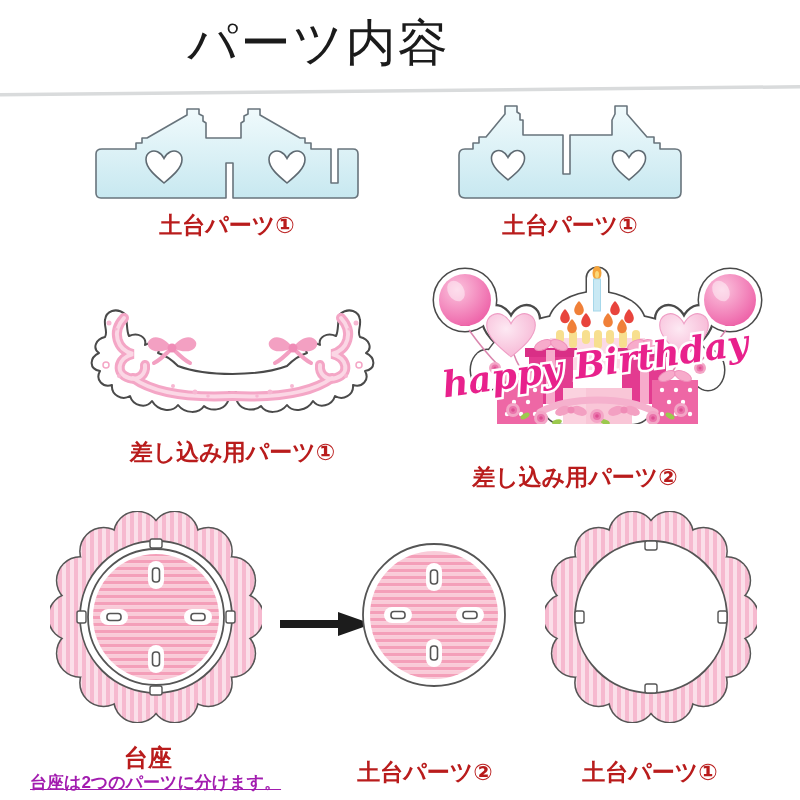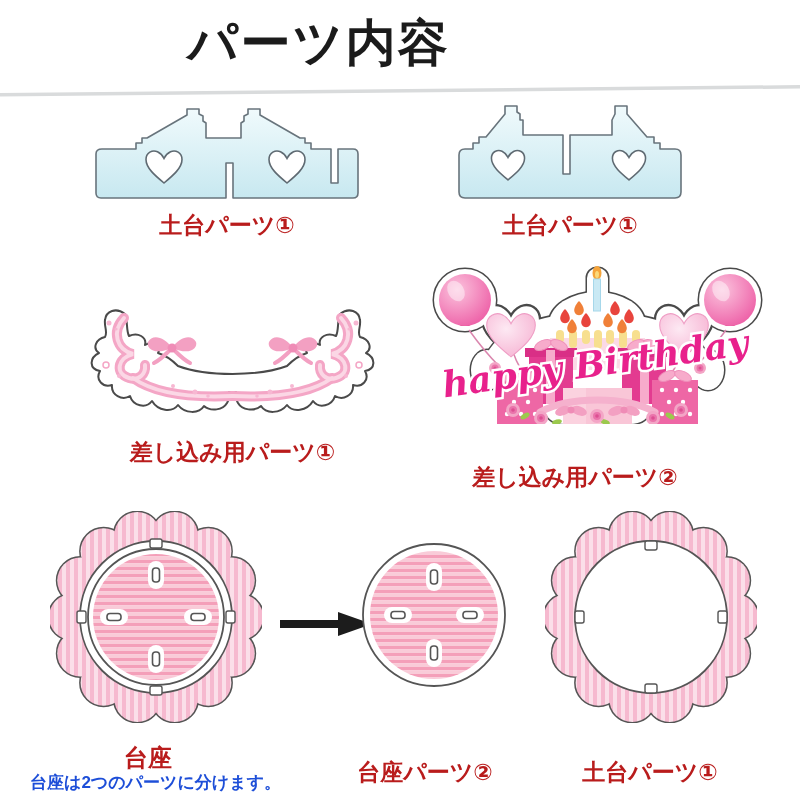--- a/index.html
+++ b/index.html
@@ -3,28 +3,28 @@
 <meta charset="utf-8">
 <style>
   html,body{margin:0;padding:0;}
   body{
     width:800px;height:800px;position:relative;background:#ffffff;
     font-family:"Liberation Sans","DejaVu Sans",sans-serif;overflow:hidden;
   }
   .abs{position:absolute;}
   .page-title{
     top:10px;left:0;width:637px;text-align:center;
-    font-size:50px;font-weight:700;color:#1b1b1b;letter-spacing:2px;
+    font-size:50px;font-weight:400;color:#1b1b1b;letter-spacing:2px;
   }
   .caption{
     text-align:center;font-weight:700;color:#b91c1c;font-size:23px;white-space:nowrap;
   }
   .caption-large{font-size:24px;}
   .note{
-    font-size:17px;font-weight:700;color:#1d4ed8;white-space:nowrap;
+    font-size:17px;font-weight:700;color:#a21caf;white-space:nowrap;text-decoration:underline;
   }
   svg{display:block;}
   
   .stroke-pass-ped{fill:#ffffff;stroke:#555555;stroke-width:3;}
   .fill-pass-v{fill:url(#vstripes);stroke:none;}
   .stroke-pass-bd{fill:#ffffff;stroke:#4a4a4a;stroke-width:3;}
   .fill-pass-w{fill:#ffffff;stroke:none;}
 </style>
 </head>
 <body>
@@ -370,21 +370,21 @@
     <rect x="66" y="22" width="16" height="28" rx="8" fill="#ffffff"></rect>
     <rect x="70.5" y="29" width="7" height="14" rx="3" fill="#ffffff" stroke="#555555" stroke-width="1.6"></rect>
     <rect x="66" y="98" width="16" height="28" rx="8" fill="#ffffff"></rect>
     <rect x="70.5" y="105" width="7" height="14" rx="3" fill="#ffffff" stroke="#555555" stroke-width="1.6"></rect>
     <rect x="24" y="66" width="28" height="16" rx="8" fill="#ffffff"></rect>
     <rect x="31" y="70.5" width="14" height="7" rx="3" fill="#ffffff" stroke="#555555" stroke-width="1.6"></rect>
     <rect x="96" y="66" width="28" height="16" rx="8" fill="#ffffff"></rect>
     <rect x="103" y="70.5" width="14" height="7" rx="3" fill="#ffffff" stroke="#555555" stroke-width="1.6"></rect>
   </g>
 </svg>
-<div class="abs caption" style="top:757px;left:340px;width:170px">台座パーツ②</div>
+<div class="abs caption" style="top:757px;left:340px;width:170px">土台パーツ②</div>
 
 <svg class="abs" style="top:511px;left:545px" width="212" height="212" viewBox="0 0 212 212">
   <use href="#scallops" class="stroke-pass-ped"></use>
   <use href="#scallops" class="fill-pass-v"></use>
   <circle cx="106" cy="106" r="76" fill="#ffffff" stroke="#555555" stroke-width="1.8"></circle>
   <g fill="#ffffff" stroke="#555555" stroke-width="1.4">
     <rect x="100" y="30" width="12" height="9" rx="2"></rect>
     <rect x="100" y="173" width="12" height="9" rx="2"></rect>
     <rect x="30" y="100" width="9" height="12" rx="2"></rect>
     <rect x="173" y="100" width="9" height="12" rx="2"></rect>

